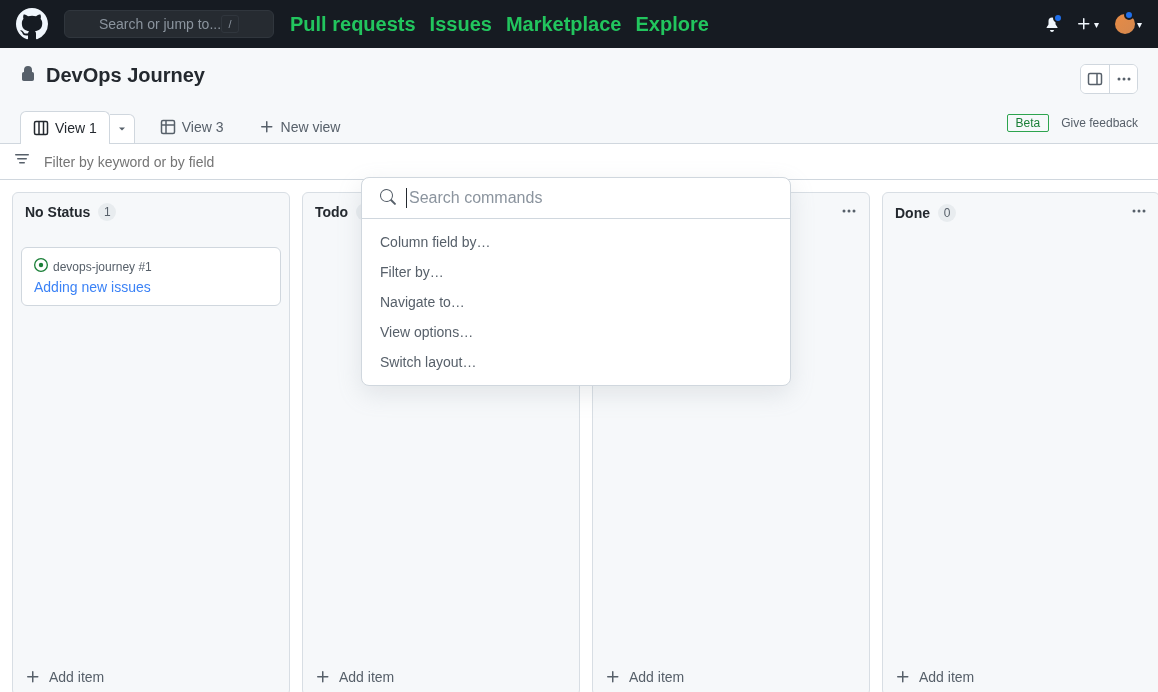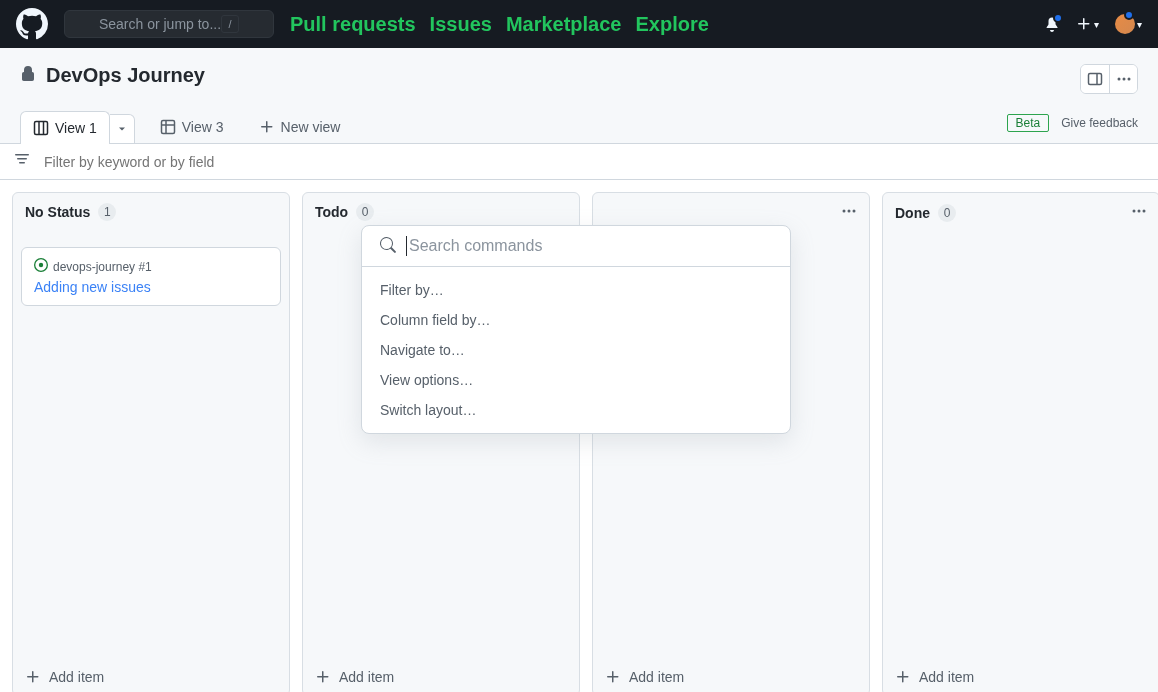--- a/index.html
+++ b/index.html
@@ -61,21 +61,21 @@
     .col-menu { color: #57606a; cursor: pointer;}
     .column-body { flex: 1; padding: 16px 8px;}
     .card { background: #ffffff; border: 1px solid #d0d7de; border-radius: 6px; padding: 10px 12px; cursor: pointer;}
     .card-ref { display: flex; align-items: center; gap: 5px; margin-bottom: 4px;}
     .issue-icon { color: #1a7f37;}
     .card-ref-text { color: #57606a; font-size: 12px;}
     .card-title { font-size: 14px; color: #3b82f6;}
     .column-footer { padding: 10px 12px; display: flex; align-items: center; gap: 8px; color: #57606a; cursor: pointer;}
     
     
-    .command-palette { position: absolute; top: 177px; left: 361px; width: 430px; background: #ffffff; border: 1px solid #d0d7de; border-radius: 8px; box-shadow: 0 8px 24px rgba(140,149,159,0.2); z-index: 100; margin-top: 48px;}
+    .command-palette { position: absolute; top: 177px; left: 361px; width: 430px; background: #ffffff; border: 1px solid #d0d7de; border-radius: 8px; box-shadow: 0 8px 24px rgba(140,149,159,0.2); z-index: 100;}
     .palette-search { display: flex; align-items: center; gap: 10px; padding: 10px 18px; border-bottom: 1px solid #d0d7de;}
     .palette-search-icon { color: #57606a;}
     .palette-input { border: none; outline: none; font-size: 16px; flex: 1; color: #24292f;}
     .palette-input::placeholder { color: #8b949e;}
     .palette-caret { display: inline-block; width: 1px; height: 20px; background: #24292f; animation: blink 1s step-end infinite; margin-right: 2px;}
     @keyframes blink { 50% { opacity: 0; }}
     .palette-list { padding: 8px 0;}
     .palette-item { padding: 7px 18px; color: #57606a; font-size: 14px; cursor: pointer;}
   </style>
 </head>
@@ -296,19 +296,19 @@
       <svg width="16" height="16" viewBox="0 0 16 16" fill="currentColor">
           <path d="M11.742 10.344a6.5 6.5 0 10-1.397 1.398l3.85 3.85a1 1 0 001.415-1.414l-3.85-3.85zM12 6.5a5.5 5.5 0 11-11 0 5.5 5.5 0 0111 0z"></path>
         </svg>
     </span>
     <div style="flex:1; display:flex; align-items:center;">
       <span class="palette-caret"></span>
       <input class="palette-input" placeholder="Search commands" style="">
     </div>
   </div>
   <div class="palette-list">
+    <div class="palette-item">Column field by…</div>
     <div class="palette-item">Filter by…</div>
-    <div class="palette-item">Column field by…</div>
     <div class="palette-item">Navigate to…</div>
     <div class="palette-item">View options…</div>
     <div class="palette-item">Switch layout…</div>
   </div>
 </div>
 
 </body></html>

